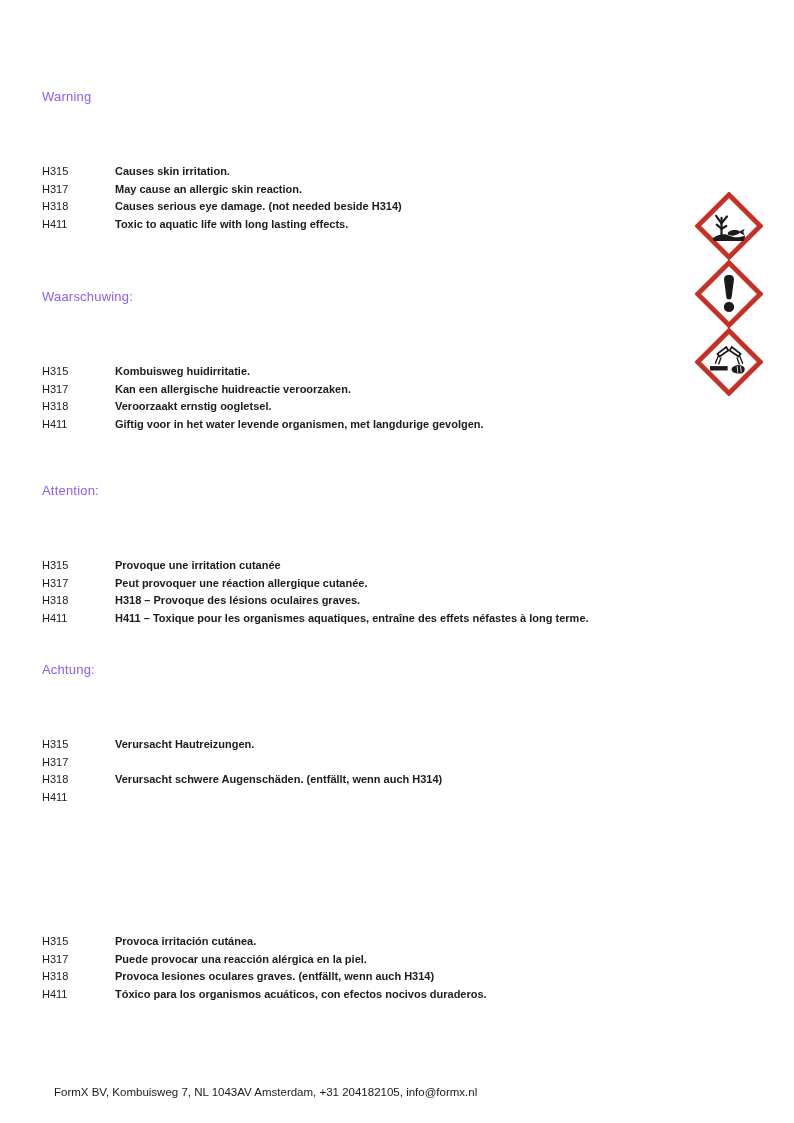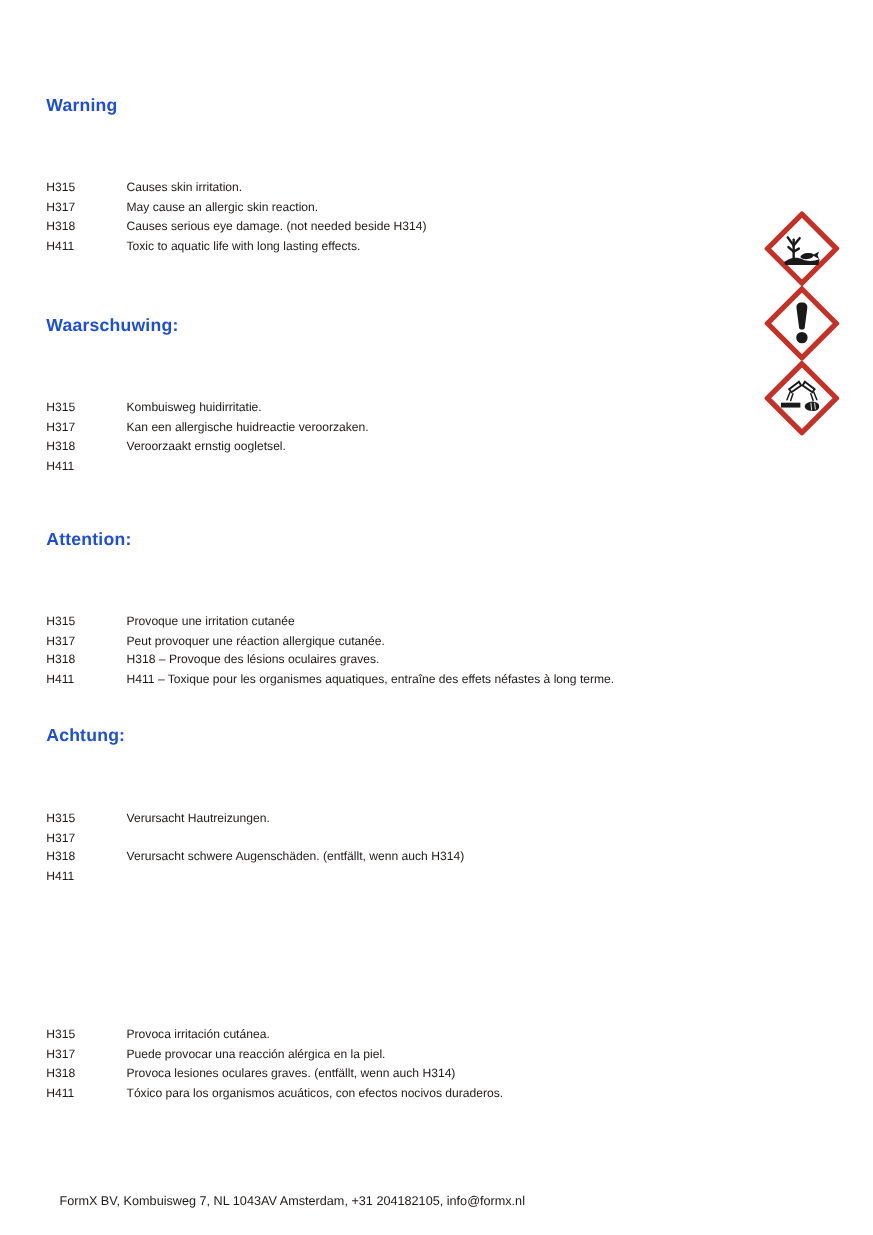--- a/index.html
+++ b/index.html
@@ -6,27 +6,27 @@
   .page {
     position:relative;
     width:794px; height:1123px;
     background:#ffffff;
     font-family:"Liberation Sans", sans-serif;
     color:#1f1a17;
     overflow:hidden;
   }
   .lang-section { position:absolute; left:42px; right:120px; }
   .heading {
-    margin:0; font-size:16px; font-weight:bold;
-    line-height:15px; letter-spacing:0.2px; color:#1d4ed8;
+    margin:0; font-size:13px; font-weight:normal;
+    line-height:15px; letter-spacing:0.2px; color:#8b5cf6;
   }
   .rows { margin-top:59px; }
   .hrow { display:flex; font-size:11px; line-height:17.5px; }
   .hcode { width:73px; flex:none; }
-  .htext { flex:1; }
+  .htext { flex:1;font-weight:bold; }
   .picto-stack {
     position:absolute; left:695px; top:192px;
     display:flex; flex-direction:column;
   }
   .picto { width:68px; height:68px; display:block; }
   .footer {
     position:absolute; left:42px; top:1085px;
     font-size:11.5px; line-height:15px; color:#1f1a17;padding-left:12px;
   }
 </style>
@@ -67,20 +67,21 @@
       <div class="hrow">
         <span class="hcode">H317</span>
         <span class="htext">Kan een allergische huidreactie veroorzaken.</span>
       </div>
       <div class="hrow">
         <span class="hcode">H318</span>
         <span class="htext">Veroorzaakt ernstig oogletsel.</span>
       </div>
       <div class="hrow">
         <span class="hcode">H411</span>
+        <span class="htext">Giftig voor in het water levende organismen, met langdurige gevolgen.</span>
       </div>
     </div>
   </section>
 
   <section class="lang-section" style="top:483px">
     <h2 class="heading">Attention:</h2>
     <div class="rows">
       <div class="hrow">
         <span class="hcode">H315</span>
         <span class="htext">Provoque une irritation cutanée</span>

